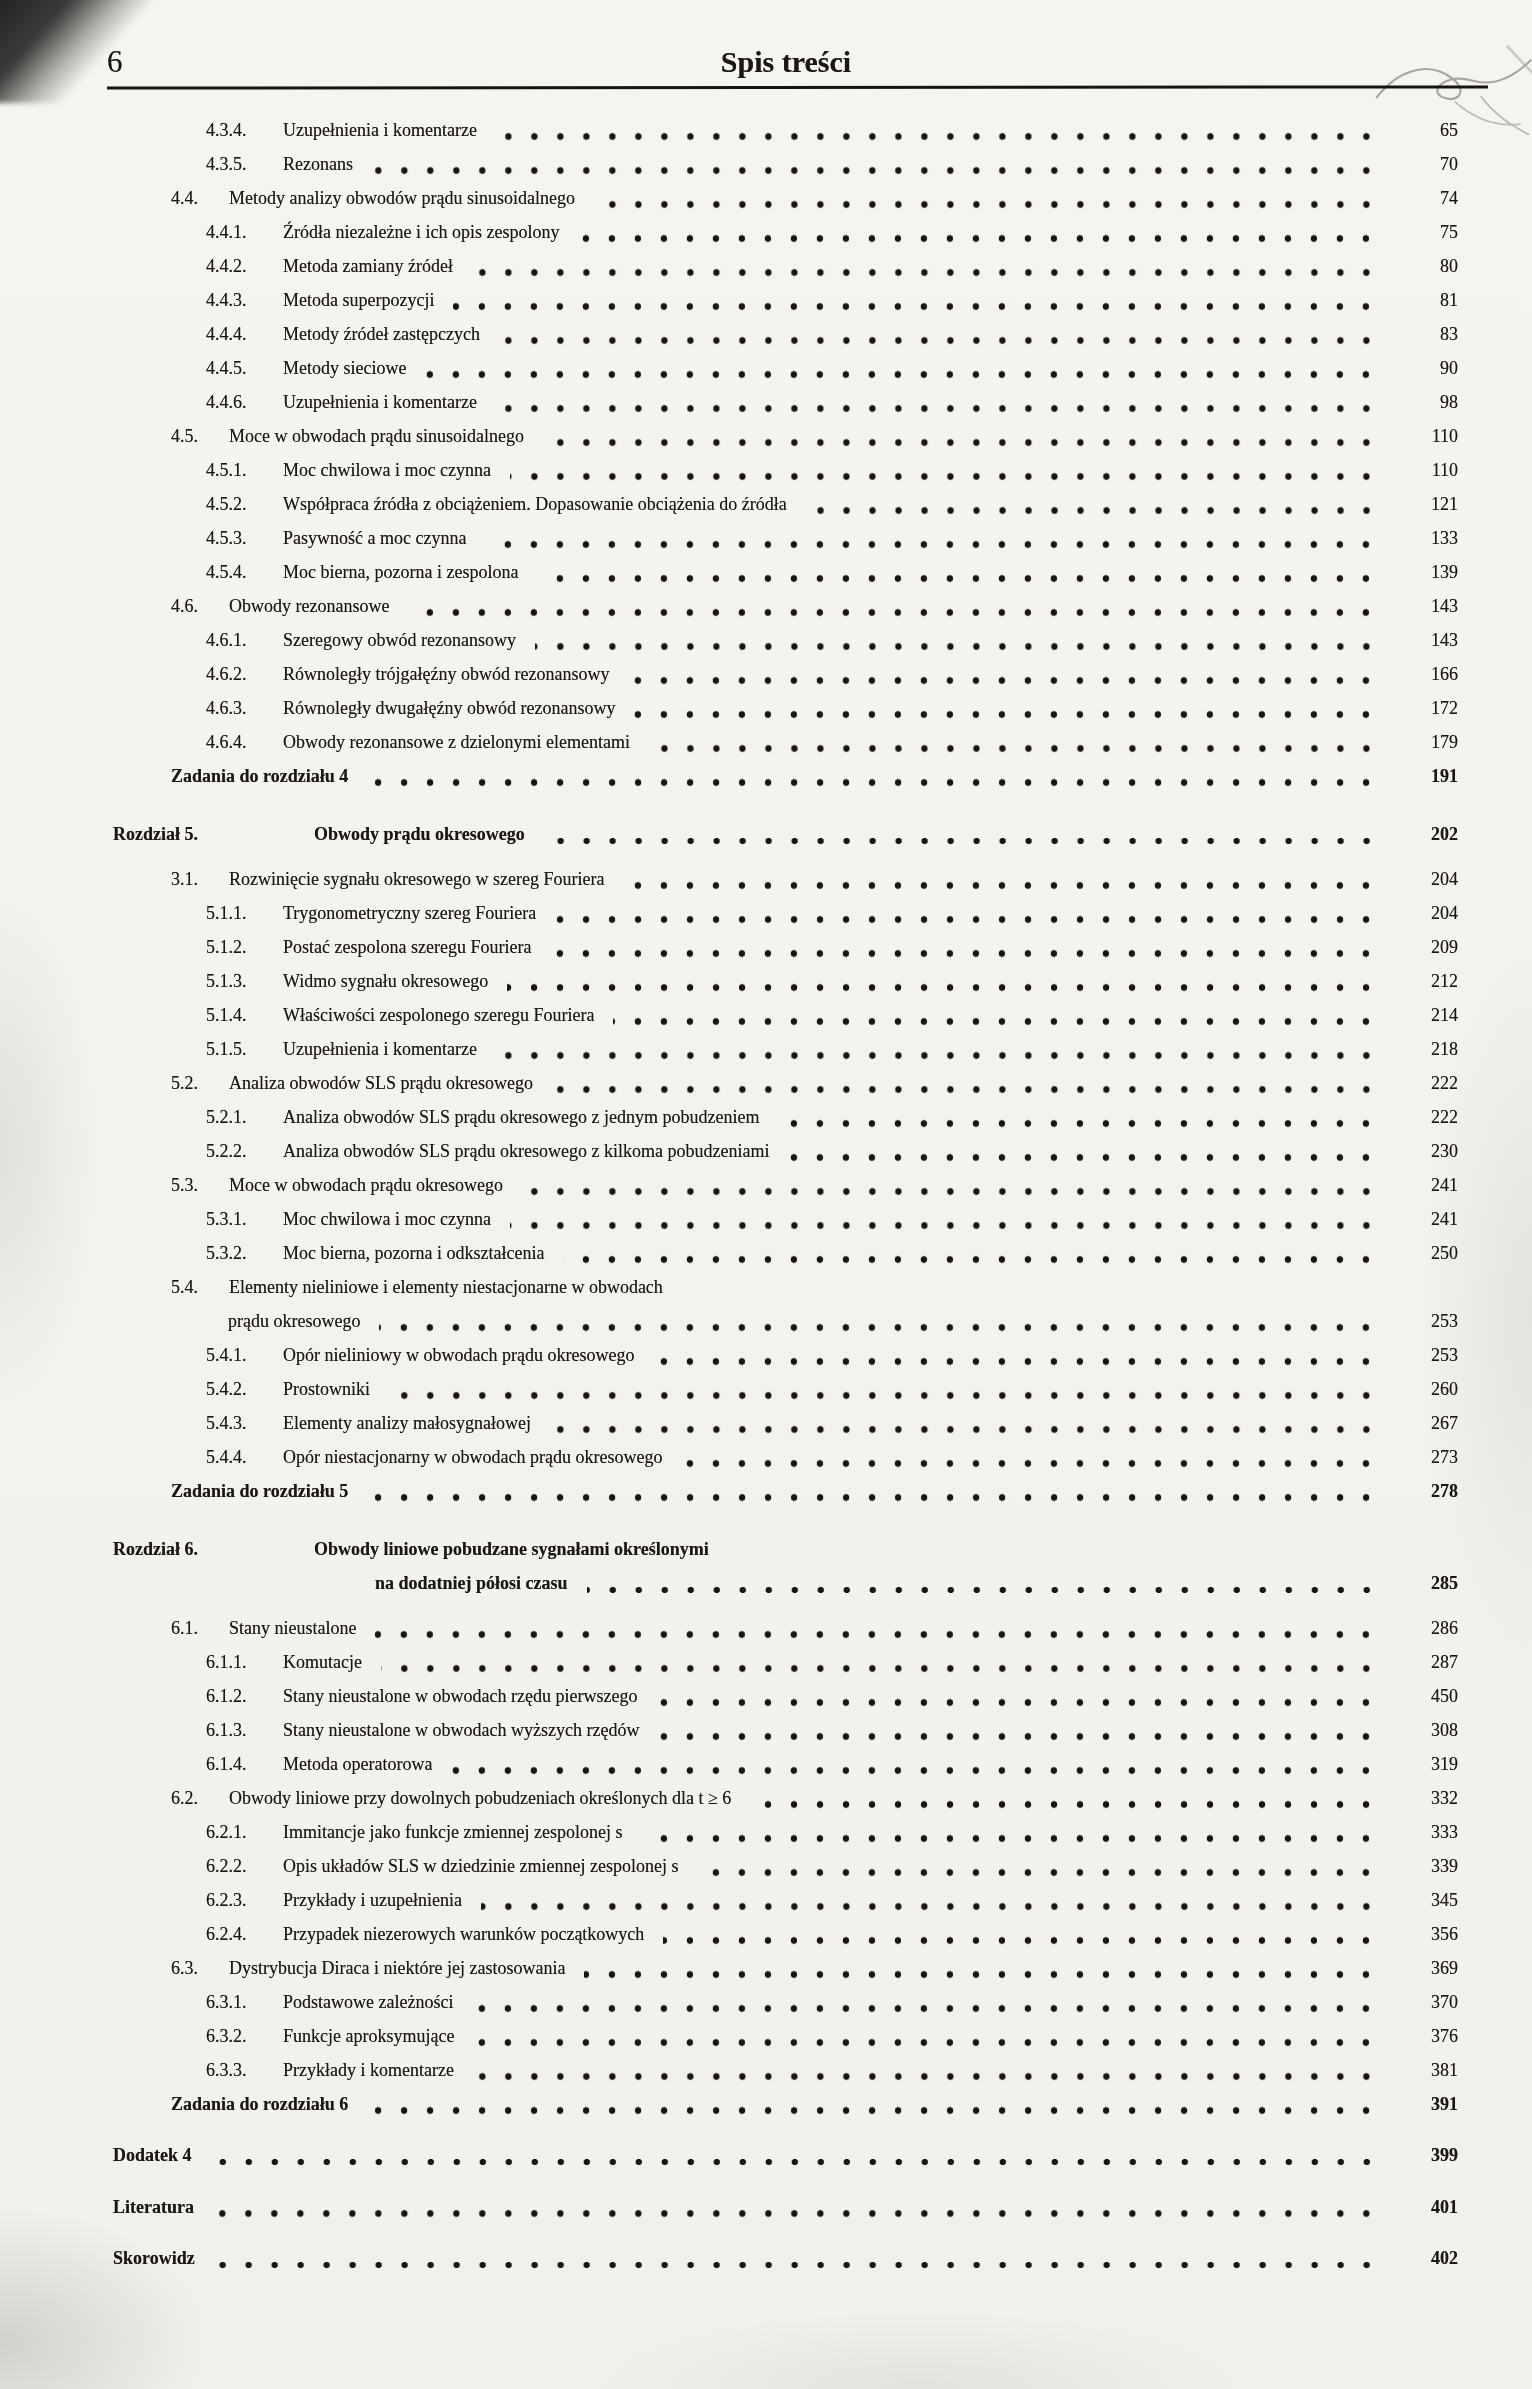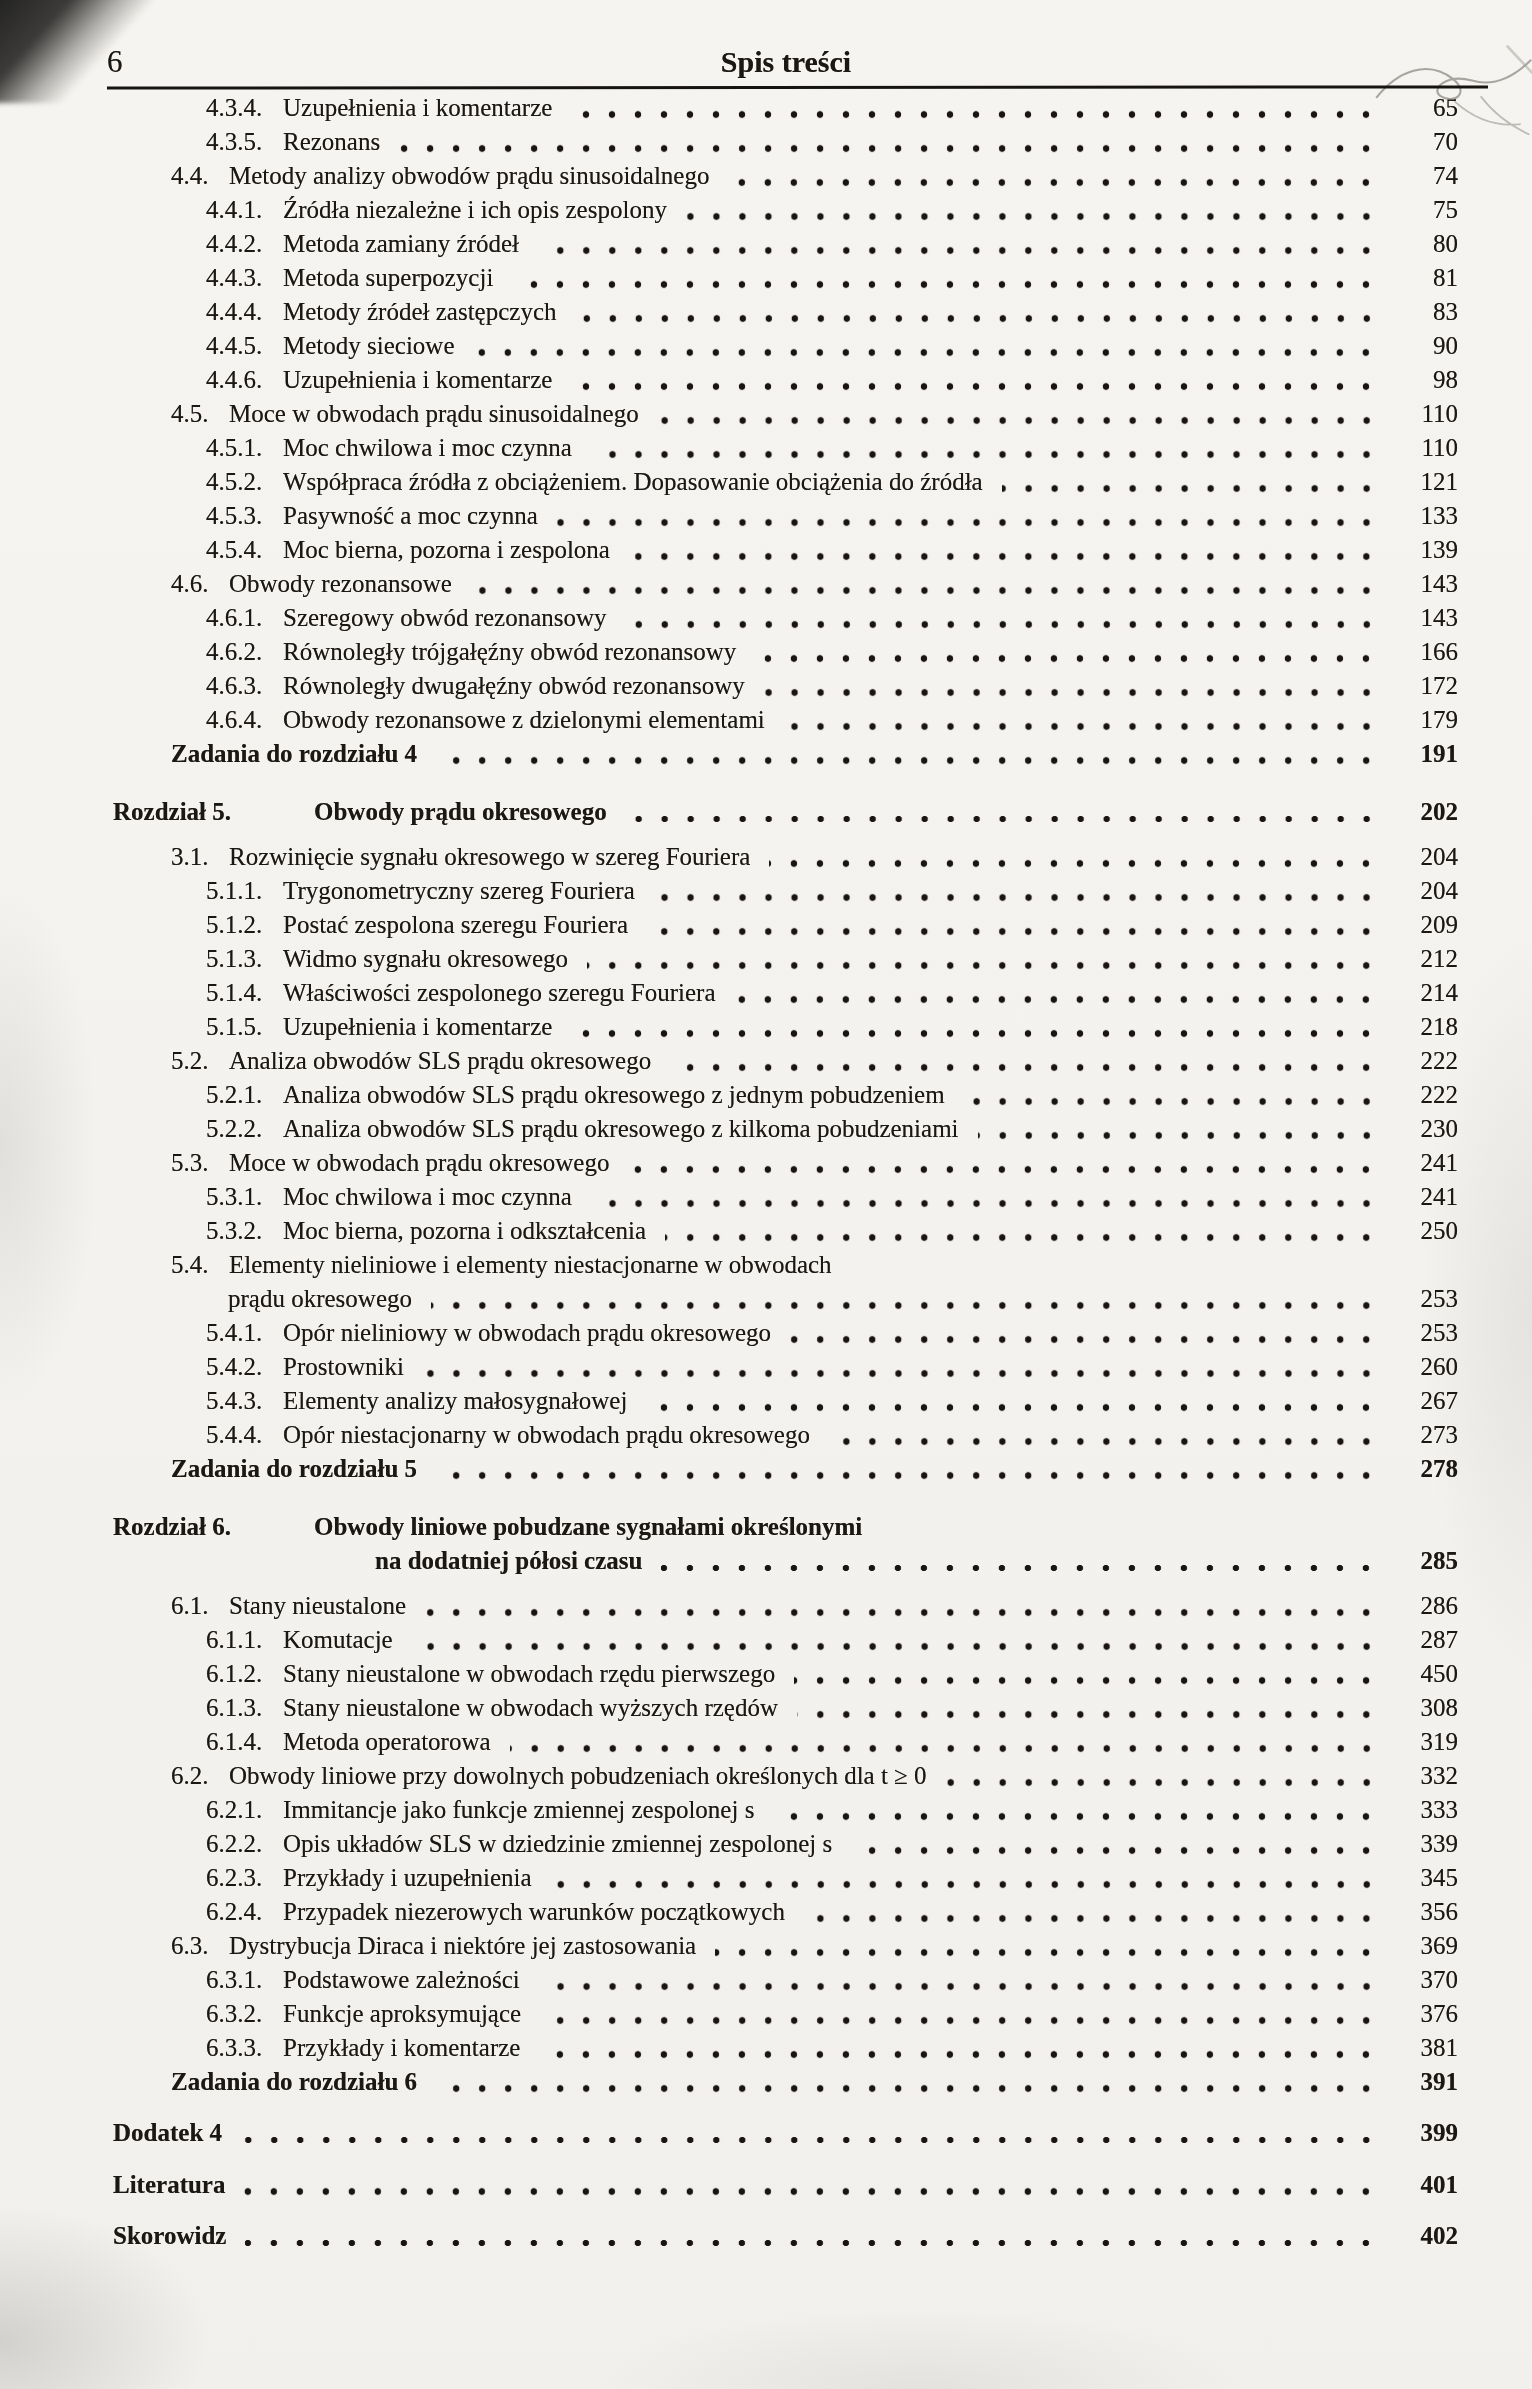--- a/index.html
+++ b/index.html
@@ -35,21 +35,21 @@
   .header .pnum{font-size:31px;line-height:35px;}
   .header .htitle{
     position:absolute;left:786px;transform:translateX(-50%);
     font-weight:700;font-size:30px;line-height:35px;
   }
   .rule{
     border:0;border-top:3.5px solid #171311;
     margin:7px 45px 0 107px;
     transform:rotate(-0.05deg);
   }
-  .toc{padding:2px 75px 0 113px;font-size:25px;}
+  .toc{padding:24px 75px 0 113px;font-size:18px;}
   .row{display:flex;align-items:baseline;line-height:34px;white-space:nowrap;}
   .row .num{flex:none;}
   .row .title{flex:none;}
   .row.l2{padding-left:58px;}
   .row.l2 .num{width:58px;}
   .row.l3{padding-left:93px;}
   .row.l3 .num{width:77px;}
   .row.tasks{padding-left:58px;font-weight:700;}
   .row.chapter{font-weight:700;}
   .row.chapter .num{width:201px;}
@@ -355,21 +355,21 @@
         <span class="pg">308</span>
       </div>
       <div class="row l3">
         <span class="num">6.1.4.</span>
         <span class="title">Metoda operatorowa</span>
         <span class="leader"></span>
         <span class="pg">319</span>
       </div>
       <div class="row l2">
         <span class="num">6.2.</span>
-        <span class="title">Obwody liniowe przy dowolnych pobudzeniach określonych dla t ≥ 0</span>
+        <span class="title">Obwody liniowe przy dowolnych pobudzeniach określonych dla t ≥ 6</span>
         <span class="leader"></span>
         <span class="pg">332</span>
       </div>
       <div class="row l3">
         <span class="num">6.2.1.</span>
         <span class="title">Immitancje jako funkcje zmiennej zespolonej s</span>
         <span class="leader"></span>
         <span class="pg">333</span>
       </div>
       <div class="row l3">

